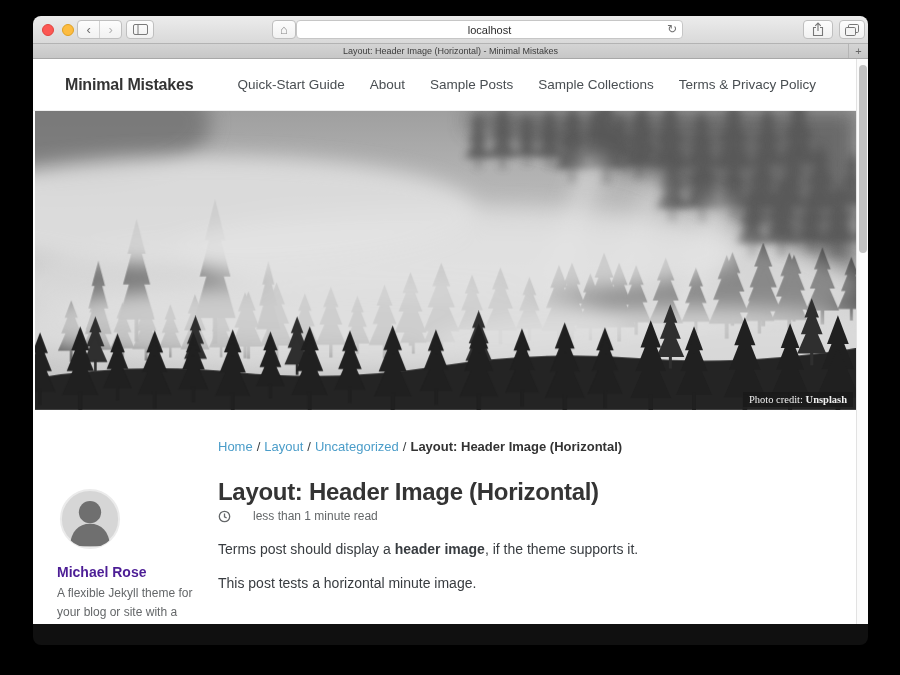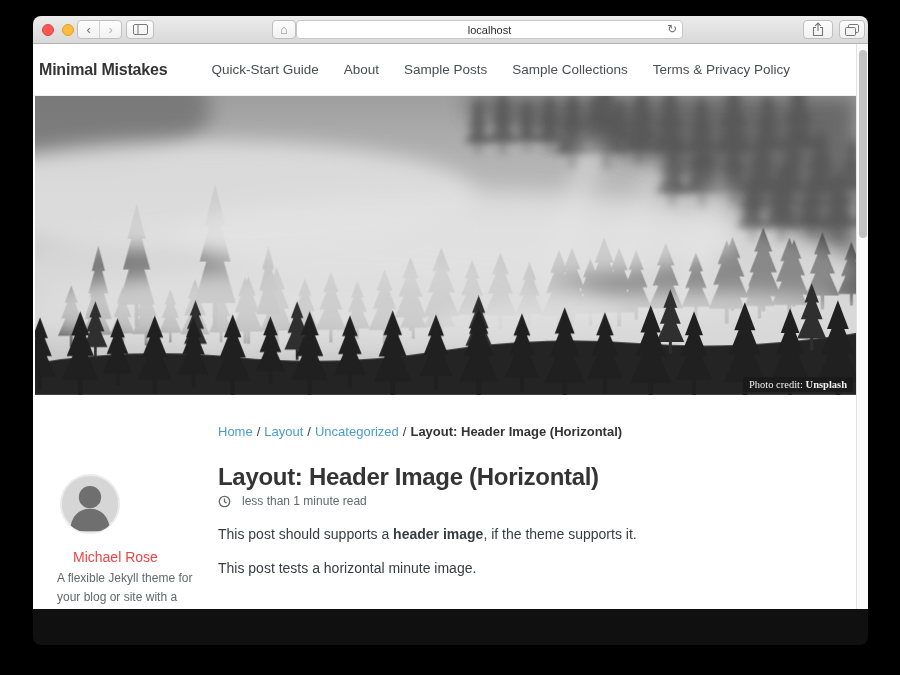--- a/index.html
+++ b/index.html
@@ -43,46 +43,46 @@
 
   
   .content{position:relative;height:565px;background:#fff;overflow:hidden;}
 
   .scrolltrack{position:absolute;right:0;top:0;width:12px;height:100%;background:#fbfbfb;
     border-left:1px solid #e2e2e2;z-index:40;}
   .scrollthumb{position:absolute;left:2px;top:6px;width:8px;height:188px;border-radius:4px;background:#c2c2c2;}
 
   
   .masthead{position:absolute;left:0;top:0;right:12px;height:52px;display:flex;align-items:center;
-    padding-left:6px;border-bottom:1px solid #efefef;background:#fff;}
+    padding-left:32px;border-bottom:1px solid #efefef;background:#fff;}
   .brand{font-size:16px;font-weight:bold;color:#343434;margin-right:44px;letter-spacing:-0.2px;}
   .nav{display:flex;align-items:flex-start;}
   .nav a{font-size:13.5px;color:#494e52;text-decoration:none;margin-right:25px;}
 
   
   .hero{position:absolute;left:2px;right:12px;top:52px;height:299px;overflow:hidden;background:#0f172a;}
   .hero svg{display:block;width:100%;height:100%;}
   .credit{position:absolute;right:3px;bottom:3px;background:rgba(22,22,22,0.62);color:#f0f0f0;
     font-family:"Liberation Serif","DejaVu Serif",serif;font-size:10.5px;padding:2px 6px;}
   .credit b{font-weight:bold;}
 
   
   .post-main{position:absolute;left:185px;top:380px;width:618px;}
   .breadcrumb{font-size:13px;color:#3d4144;margin-bottom:24px;}
   .breadcrumb a{color:var(--link-color,#4b9dc9);text-decoration:none;}
   .breadcrumb .sep{margin:0 4px;color:#3d4144;}
   .breadcrumb .current{font-weight:bold;color:#333;}
   .post-title{font-size:24px;font-weight:bold;color:#343434;margin:0 0 3px 0;letter-spacing:-0.3px;}
-  .post-meta{display:flex;align-items:center;gap:11px;font-size:12px;color:#646769;margin-bottom:16px;}
+  .post-meta{display:flex;align-items:center;gap:22px;font-size:12px;color:#646769;margin-bottom:16px;}
   .post-body p{font-size:14px;color:#383c40;line-height:1.45;margin:0 0 14px 0;}
 
   
   .post-sidebar{position:absolute;left:24px;top:429px;width:150px;}
   .avatar{width:62px;height:62px;margin-left:2px;}
-  .author-name{font-size:14px;font-weight:normal;color:#ef4444;margin:10px 0 4px 16px;}
+  .author-name{font-size:14px;font-weight:bold;color:#4c1d95;margin:10px 0 4px 0;}
   .author-bio{font-size:12px;color:#646769;line-height:1.55;width:148px;}
 </style>
 </head>
 <body>
 
 <div class="window">
 
   <div class="toolbar">
     <div class="lights">
       <span class="light red"></span>
@@ -117,20 +117,24 @@
       </svg>
     </div>
     <div class="tbtn tabsbtn">
       <svg width="14" height="12" viewBox="0 0 14 12">
         <rect x="3.5" y="0.5" width="10" height="8" rx="1.2" fill="none" stroke="#777"></rect>
         <rect x="0.5" y="3.5" width="10" height="8" rx="1.2" fill="#f4f4f4" stroke="#777"></rect>
       </svg>
     </div>
   </div>
 
+  <div class="tabbar">
+    <span class="tabtitle">Layout: Header Image (Horizontal) - Minimal Mistakes</span>
+    <span class="newtab">+</span>
+  </div>
 
   <div class="content">
 
     <div class="masthead">
       <span class="brand">Minimal Mistakes</span>
       <nav class="nav">
         <a href="#">Quick-Start Guide</a>
         <a href="#">About</a>
         <a href="#">Sample Posts</a>
         <a href="#">Sample Collections</a>
@@ -262,21 +266,21 @@
       </div>
       <h1 class="post-title">Layout: Header Image (Horizontal)</h1>
       <div class="post-meta">
         <svg width="13" height="13" viewBox="0 0 14 14">
           <circle cx="7" cy="7" r="5.6" fill="none" stroke="#646769" stroke-width="1.4"></circle>
           <path d="M7 3.8 V7.3 L9.3 8.6" fill="none" stroke="#646769" stroke-width="1.4"></path>
         </svg>
         <span>less than 1 minute read</span>
       </div>
       <div class="post-body">
-        <p><span>This post should supports a </span><b>header image</b><span>, if the theme supports it.</span></p>
+        <p><span>Terms post should display a </span><b>header image</b><span>, if the theme supports it.</span></p>
         <p>This post tests a horizontal minute image.</p>
       </div>
     </div>
 
     <div class="scrolltrack">
       <div class="scrollthumb"></div>
     </div>
 
   </div>
 </div>

